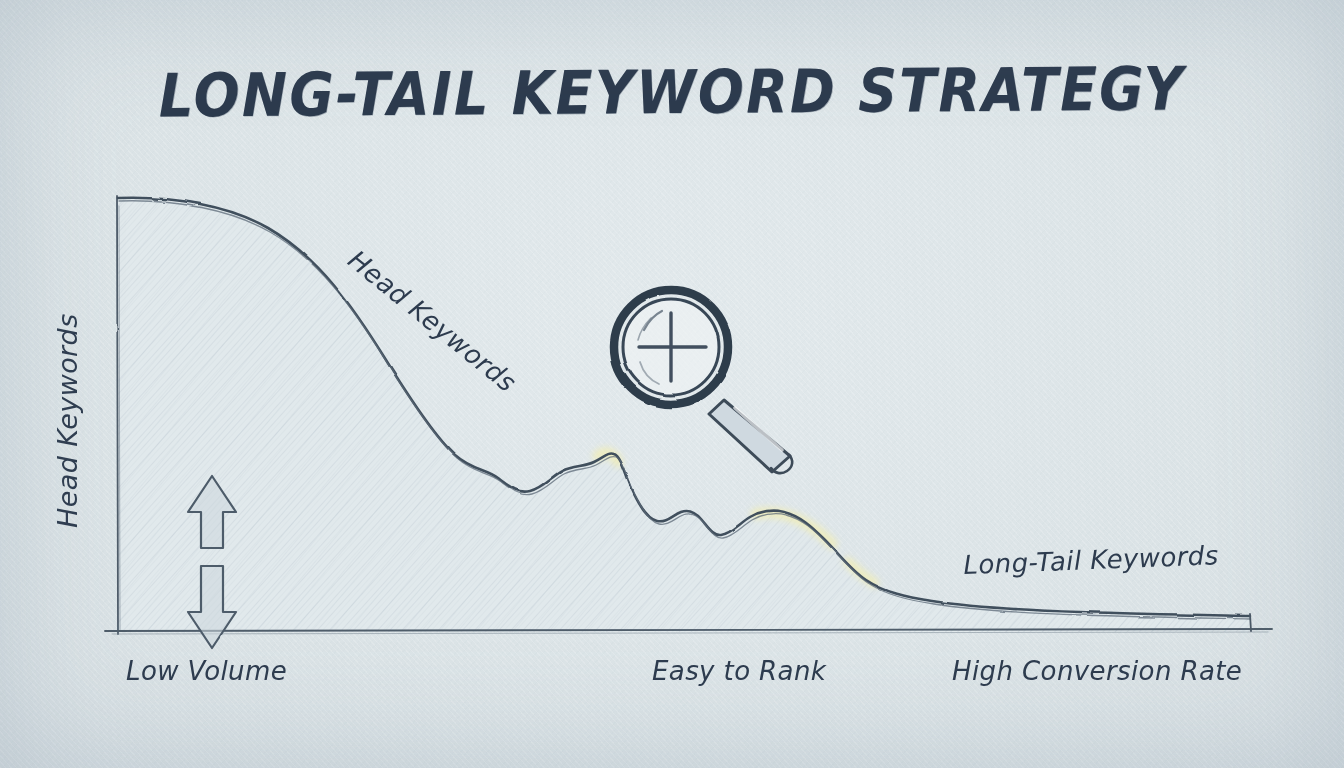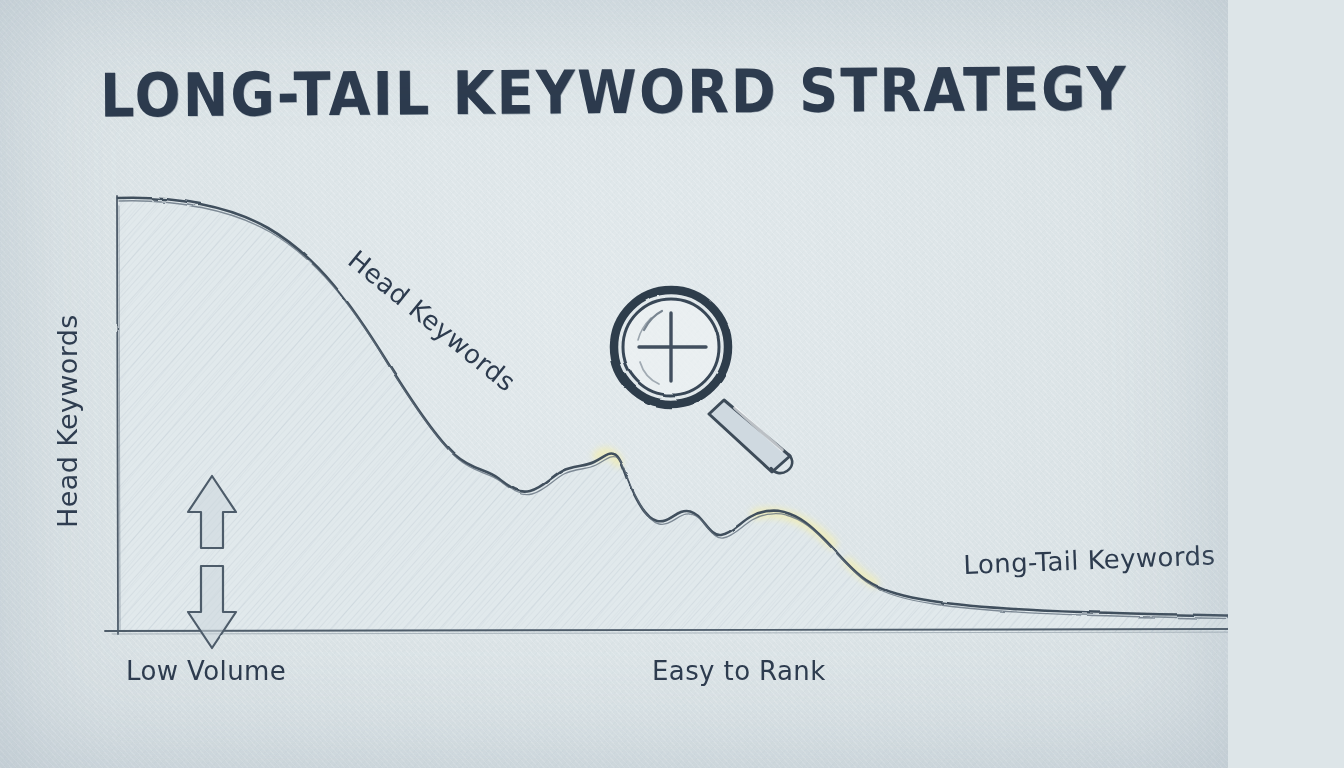--- a/index.html
+++ b/index.html
@@ -6,24 +6,25 @@
   html, body {
     margin: 0;
     padding: 0;
     background: #dde5e8;
   }
   body {
     font-family: "DejaVu Sans", sans-serif;
   }
   #stage {
     position: relative;
-    width: 1228px;
+    width: 1344px;
     height: 768px;
     overflow: hidden;
     background: #5eead4;
+    font-style: italic;
   }
 
   
   .paper-bg {
     position: absolute;
     inset: 0;
     background:
       radial-gradient(ellipse at 50% 42%, #e2e9ec 0%, #dce4e7 55%, #d6dee2 100%);
   }
   .paper-grain {
@@ -284,15 +285,16 @@
         <path d="M640,362 C 643,372 650,380 659,384" stroke-width="1.8" opacity=".65"></path>
       </g>
     </g>
   </svg>
 
   <div class="hw hw-axis-y">Head Keywords</div>
   <div class="hw hw-head">Head Keywords</div>
   <div class="hw hw-longtail">Long-Tail Keywords</div>
   <div class="hw hw-lowvol">Low Volume</div>
   <div class="hw hw-easyrank">Easy to Rank</div>
+  <div class="hw hw-highconv">High Conversion Rate</div>
 
   <div class="vignette"></div>
 </div>
 
 </body></html>

